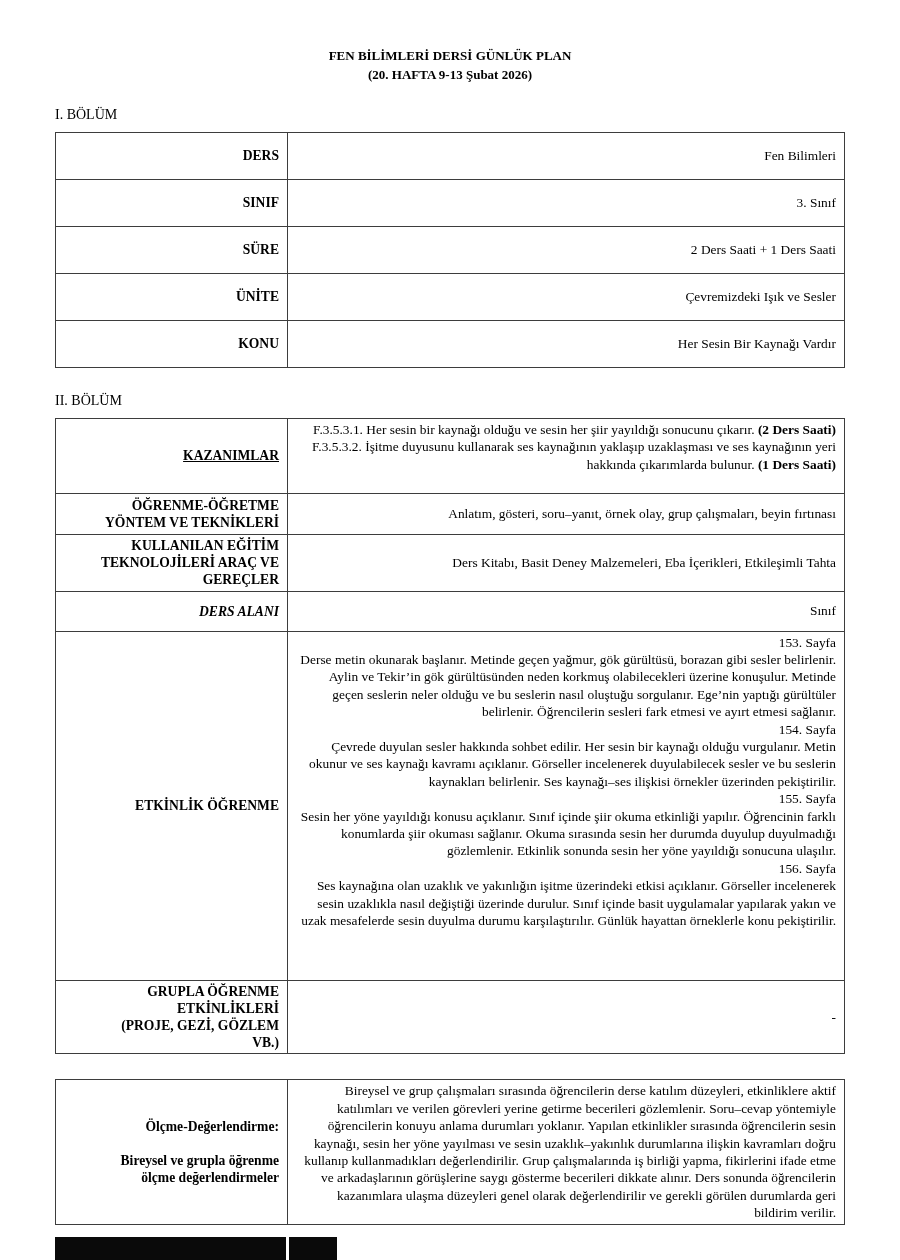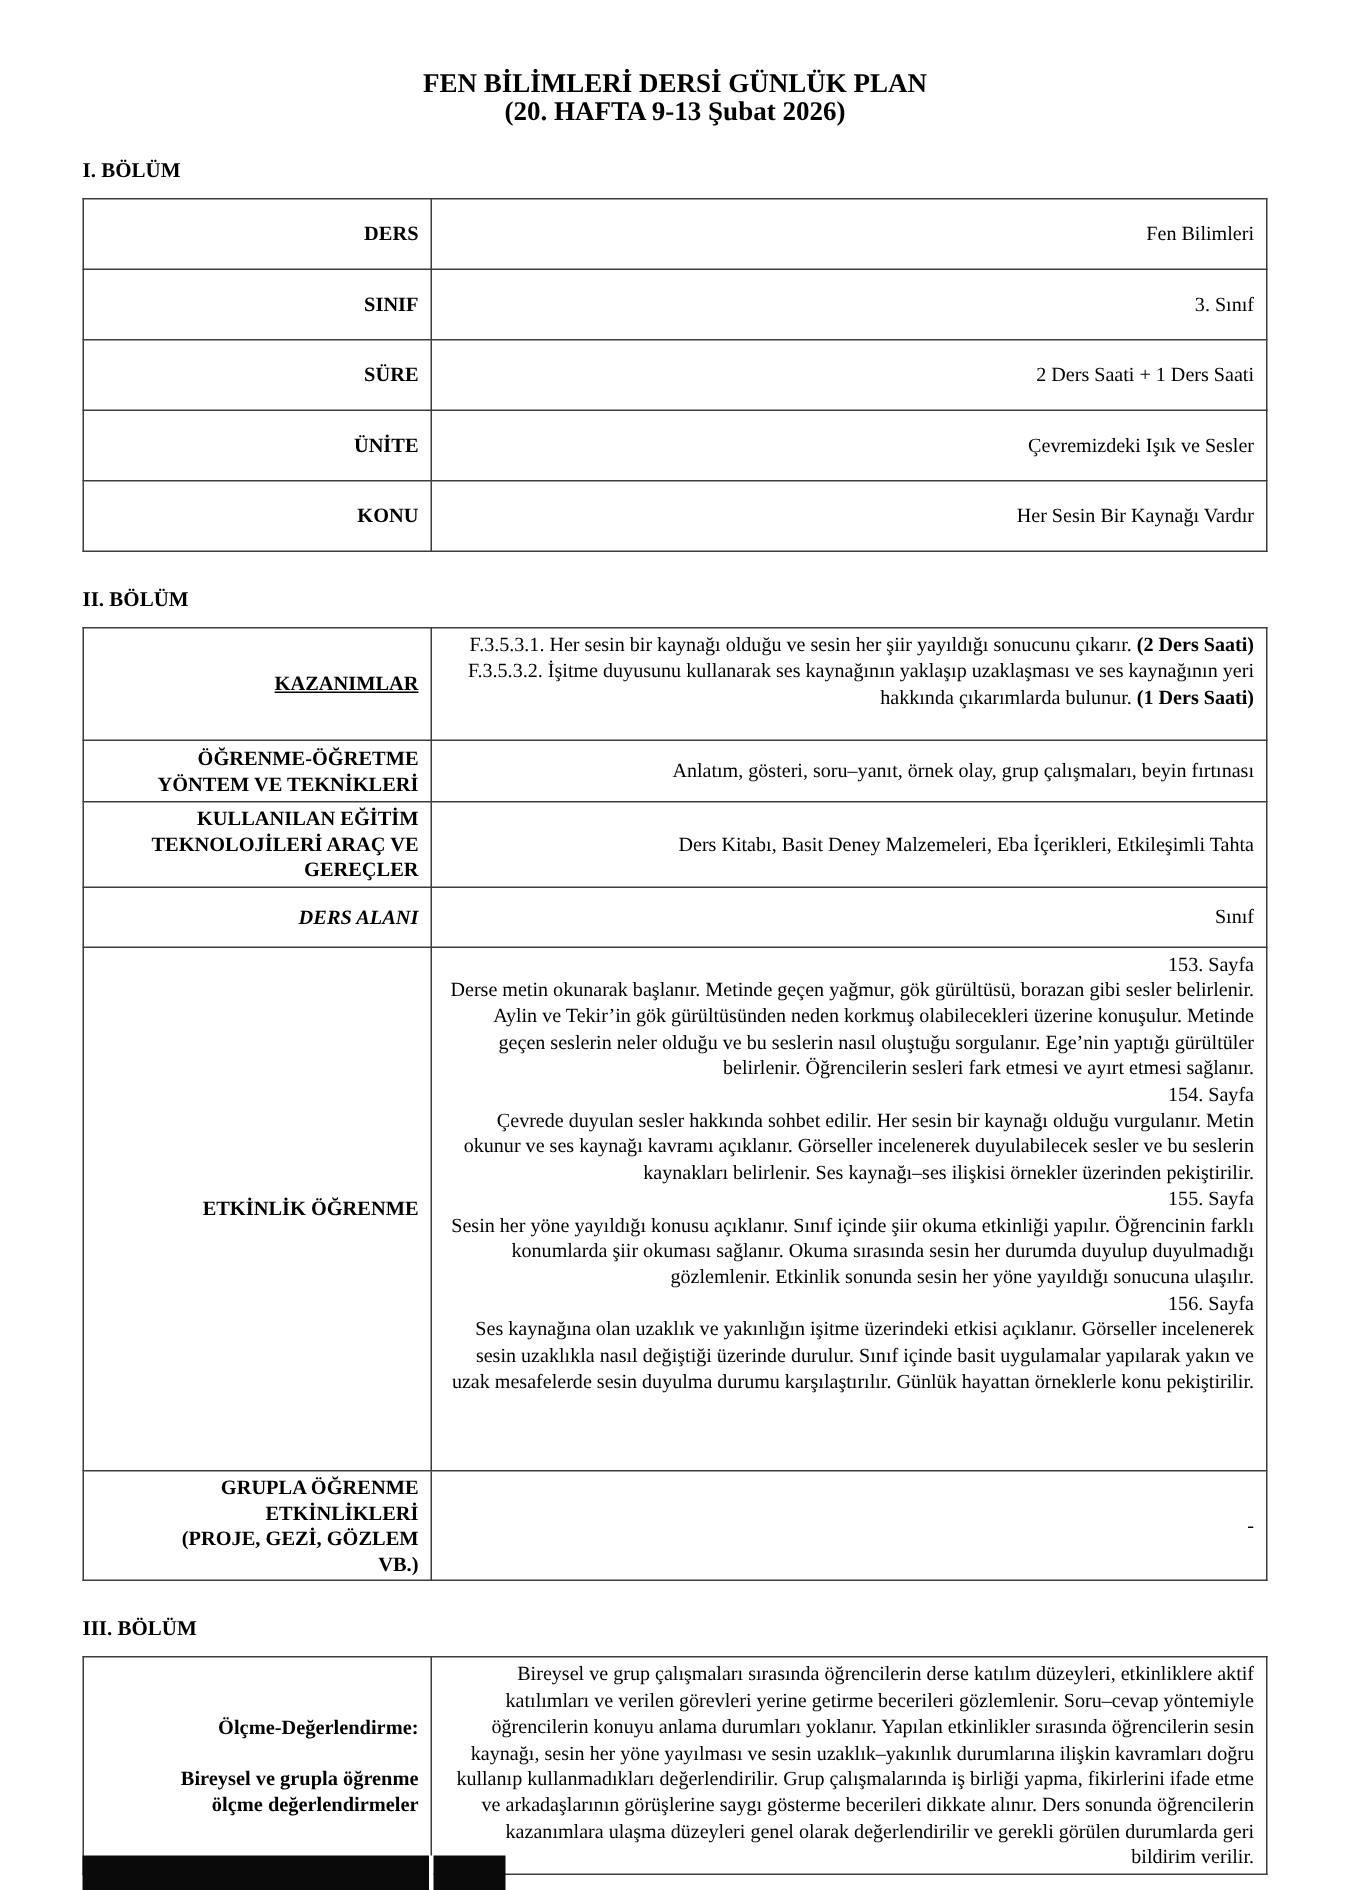--- a/index.html
+++ b/index.html
@@ -15,26 +15,26 @@
     font-family: "Liberation Serif", "DejaVu Serif", serif;
     color: #000000;
     -webkit-font-smoothing: antialiased;
   }
   .page {
     padding: 46px 55px 0 55px;
   }
   .doc-title {
     text-align: center;
     font-weight: bold;
-    font-size: 18px;
+    font-size: 13px;
     line-height: 19px;
     margin-bottom: 23px;
   }
   .section-heading {
-    font-weight: bold;
+    font-weight: normal;
     font-size: 14px;
     line-height: 16px;
     margin: 0 0 9px 0;
   }
   table.plan-table {
     width: 100%;
     border-collapse: collapse;
     table-layout: fixed;
     margin-bottom: 25px;
     font-size: 13.4px;
@@ -187,21 +187,20 @@
       <tr>
         <td class="label-cell h70">GRUPLA ÖĞRENME
 ETKİNLİKLERİ
 (PROJE, GEZİ, GÖZLEM
 VB.)</td>
         <td class="value-cell">-</td>
       </tr>
     </tbody>
   </table>
 
-  <div class="section-heading">III. BÖLÜM</div>
 
   <table class="plan-table t3">
     <colgroup>
         <col class="c-label">
         <col>
       </colgroup>
     <tbody>
       <tr>
         <td class="label-cell h141">
           <div class="olcme-label-title">Ölçme-Değerlendirme:</div>

